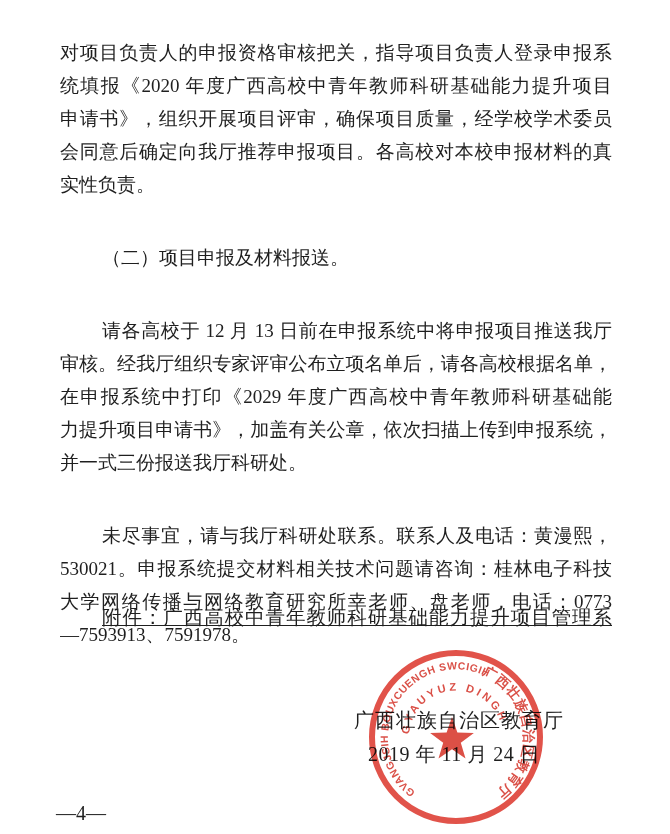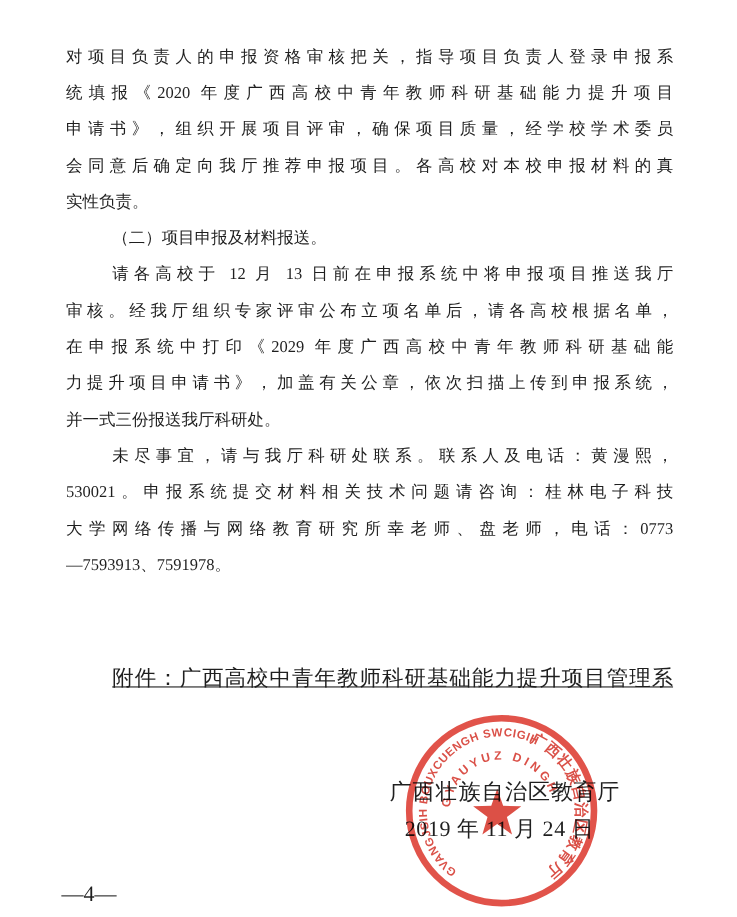--- a/index.html
+++ b/index.html
@@ -13,31 +13,31 @@
   .page {
     position: relative;
     width: 670px; height: 834px;
     background: #ffffff;
     overflow: hidden;
   }
   .body-text {
     position: absolute;
     top: 36px; left: 60px;
     width: 552px;
-    font-size: 15px;
+    font-size: 19px;
     line-height: 33px;
   }
   .line {
     height: 33px;
     overflow: hidden;
     text-align: justify;
     text-align-last: justify;
   }
   .line.short { text-align-last: left; }
-  .line.indent { padding-left: 42px; }
+  .line.indent { padding-left: 42px; margin-top: 40px; }
   .attachment {
     position: absolute;
     top: 601px; left: 60px;
     width: 552px;
     font-size: 19.5px;
     line-height: 33px;
     text-decoration: underline;
   }
   .attachment .a1 {
     padding-left: 42px;

